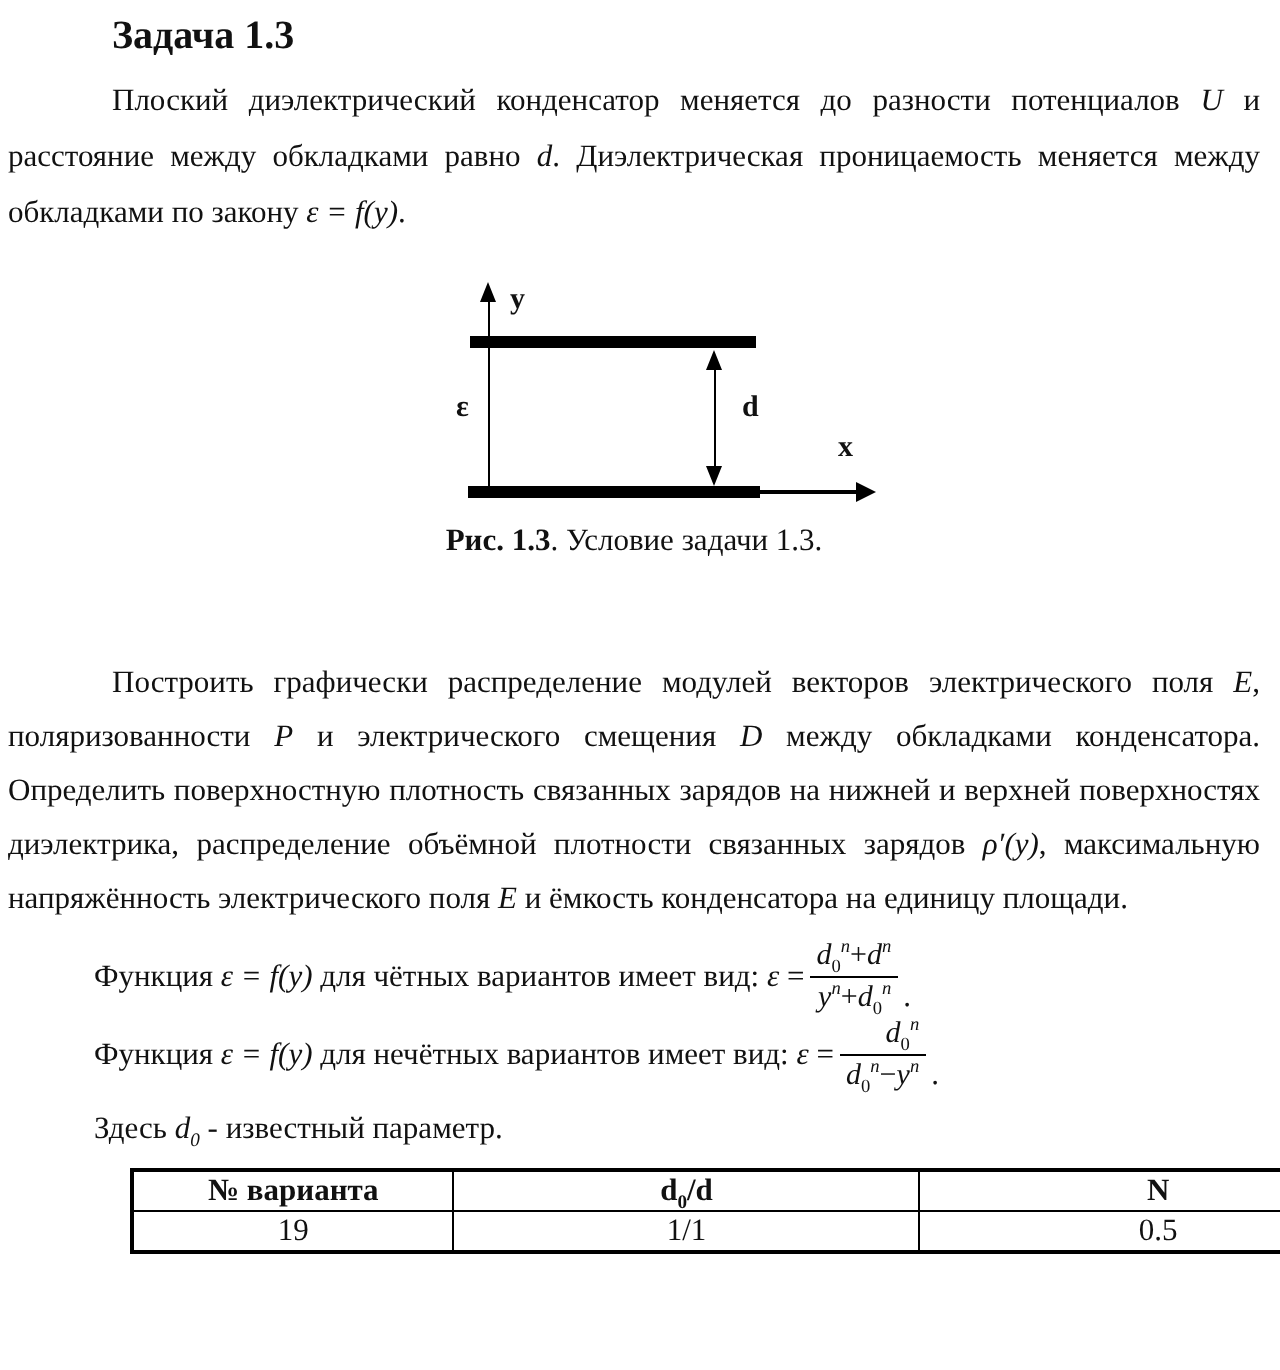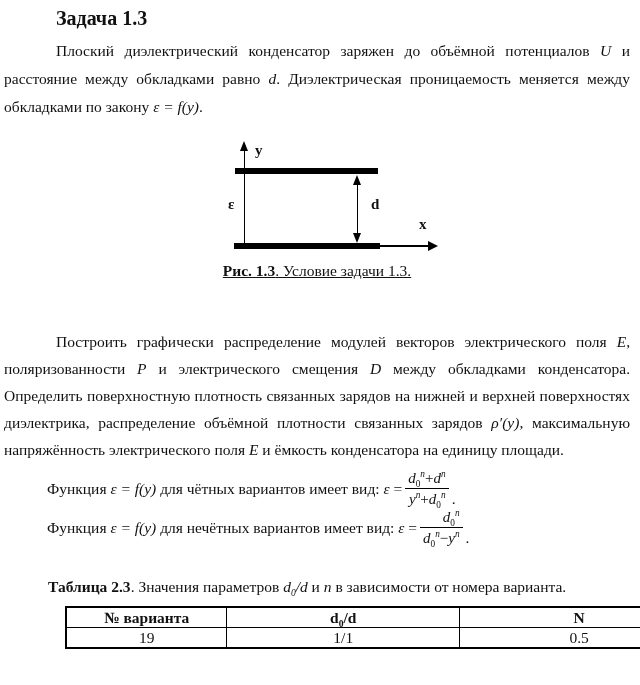--- a/index.html
+++ b/index.html
@@ -51,21 +51,20 @@
   }
   .tri { width: 0; height: 0; }
   .tri-up    { border-left: 4.5px solid transparent; border-right: 4.5px solid transparent; border-bottom: 10px solid #000; }
   .tri-down  { border-left: 4.5px solid transparent; border-right: 4.5px solid transparent; border-top: 10px solid #000; }
   .tri-right { border-top: 5px solid transparent; border-bottom: 5px solid transparent; border-left: 10px solid #000; }
 
   .fig-caption {
     text-align: center;
     margin-top: 11px;
     line-height: 18px;
-    text-decoration: underline;
   }
 
   
   .formula-line {
     display: flex;
     align-items: center;
     margin: 6px 0 0 43px;
     min-height: 36px;
   }
   .formula-line.second { margin-top: 0; }
@@ -103,21 +102,21 @@
   }
   table.variants th { font-weight: bold; }
 </style>
 </head>
 <body>
 
 <div class="doc">
 
   <div class="title">Задача 1.3</div>
 
-  <p class="para para1"><span>Плоский диэлектрический конденсатор заряжен до объёмной потенциалов </span><span class="it">U</span><span> и расстояние между обкладками равно </span><span class="it">d</span><span>. Диэлектрическая проницаемость меняется между обкладками по закону </span><span class="it">ε = f(y)</span><span>.</span></p>
+  <p class="para para1"><span>Плоский диэлектрический конденсатор меняется до разности потенциалов </span><span class="it">U</span><span> и расстояние между обкладками равно </span><span class="it">d</span><span>. Диэлектрическая проницаемость меняется между обкладками по закону </span><span class="it">ε = f(y)</span><span>.</span></p>
 
   <div class="figure">
 
     <div class="abs tri tri-up" style="left:235.5px; top:2px;"></div>
     <div class="abs axis-line" style="left:239.5px; top:10px; width:1.6px; height:100px;"></div>
     <div class="abs fig-label" style="left:251px; top:4px;">y</div>
 
     <div class="abs plate" style="left:231px; top:29px; width:143px; height:6px;"></div>
     <div class="abs plate" style="left:230px; top:104px; width:146px; height:6px;"></div>
 
@@ -148,22 +147,22 @@
 
   <div class="formula-line second">
     <span><span>Функция </span><span class="it">ε = f(y)</span><span> для нечётных вариантов имеет вид:  </span><span class="it">ε</span><span> = </span></span>
     <span class="frac">
       <span class="num"><span class="it">d</span><sub>0</sub><sup class="it">n</sup></span>
       <span class="den"><span class="it">d</span><sub>0</sub><sup class="it">n</sup><span>−</span><span class="it">y</span><sup class="it">n</sup></span>
     </span>
     <span class="formula-suffix">.</span>
   </div>
 
+  <div class="note"><span>Здесь </span><span class="it">d</span><sub class="it">0</sub><span> - известный параметр.</span></div>
 
-  <div class="table-caption"><span class="bd">Таблица 2.3</span><span>. Значения параметров </span><span class="it">d</span><sub class="it">0</sub><span class="it">/d</span><span> и </span><span class="it">n</span><span> в зависимости от номера варианта.</span></div>
 
   <table class="variants">
     <colgroup>
       <col style="width:25.4%">
       <col style="width:36.8%">
       <col style="width:37.8%">
     </colgroup>
     <thead>
       <tr>
         <th><span class="bd">№ варианта</span></th>

